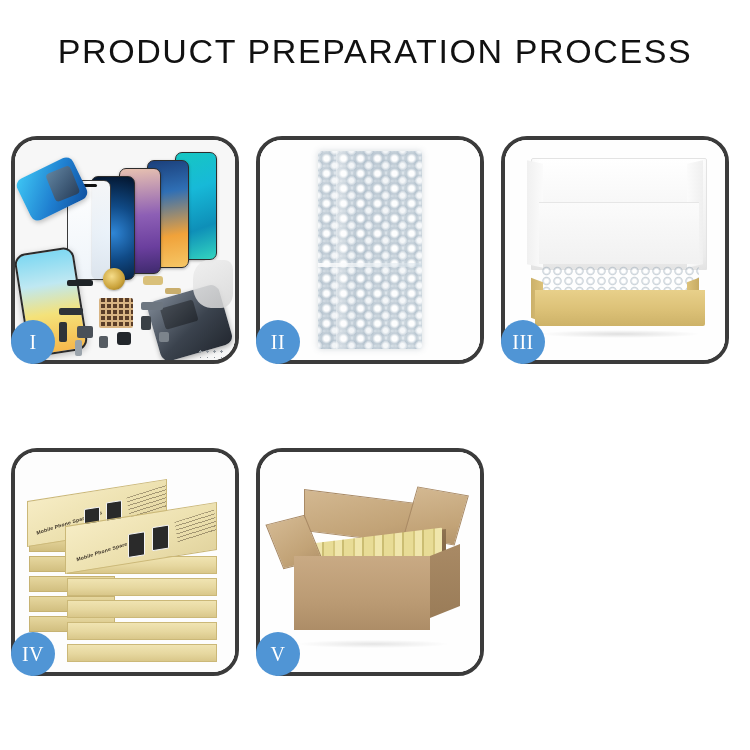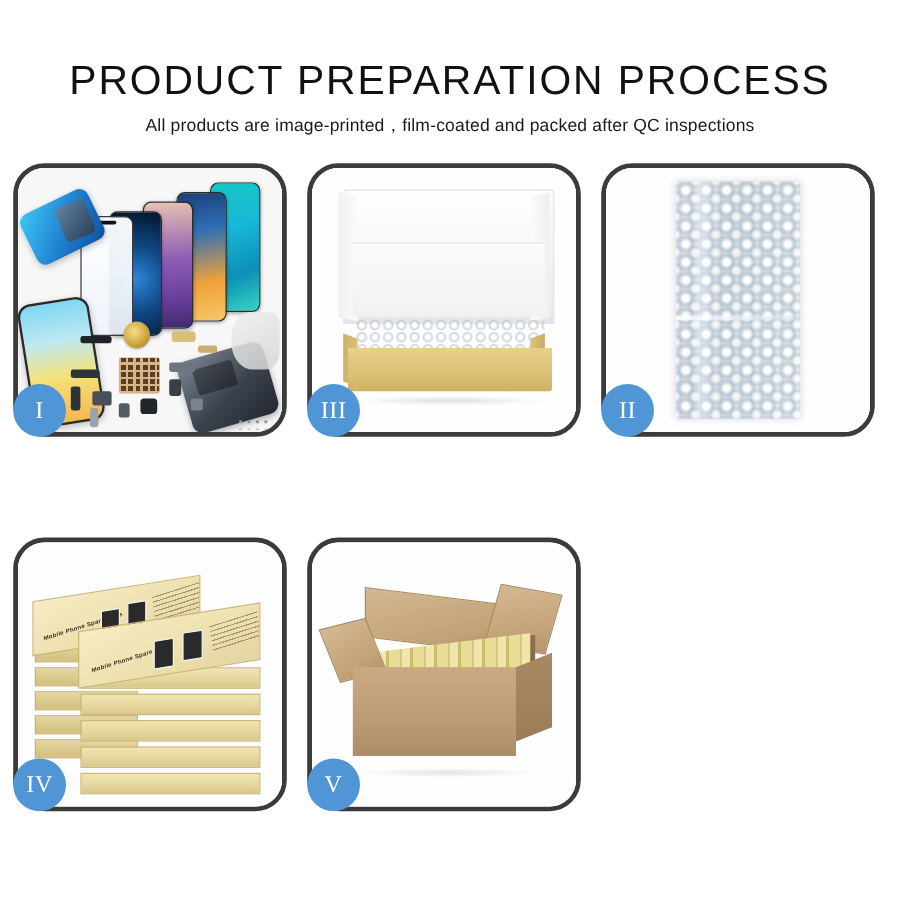--- a/index.html
+++ b/index.html
@@ -18,21 +18,21 @@
     width: 750px;
     height: 750px;
     background: #ffffff;
   }
 
   
   .header {
     position: absolute;
     top: 0; left: 0;
     width: 750px;
-    padding-top: 50px;
+    padding-top: 34px;
     text-align: center;
   }
   .title {
     font-family: "Liberation Sans", sans-serif;
     font-size: 34px;
     font-weight: 400;
     letter-spacing: 1.6px;
     color: #111111;
     line-height: 1.05;
     white-space: nowrap;
@@ -444,21 +444,20 @@
     background: radial-gradient(ellipse at center, rgba(0,0,0,.1), transparent 72%);
   }
 </style>
 </head>
 <body>
 
 <div class="page">
 
   <div class="header">
     <div class="title">PRODUCT PREPARATION PROCESS</div>
-    <div class="subtitle">All products are image-printed，film-coated and packed after QC inspections</div>
   </div>
 
   <div class="grid">
 
     <div class="panel">
       <div class="panel-inner">
         <div class="scene-parts">
           <div class="phone-fan">
             <div class="fan-phone fp1"></div>
             <div class="fan-phone fp2"></div>
@@ -487,45 +486,45 @@
           <div class="part p12"></div>
           <div class="screws"></div>
           <div class="hand"></div>
         </div>
       </div>
       <div class="badge">I</div>
     </div>
 
     <div class="panel">
       <div class="panel-inner">
+        <div class="scene-bubble">
+          <div class="bubble-pouch">
+            <div class="pouch-seam"></div>
+            <div class="pouch-sheen"></div>
+          </div>
+        </div>
+      </div>
+      <div class="badge">II</div>
+    </div>
+
+    <div class="panel">
+      <div class="panel-inner">
         <div class="scene-openbox">
           <div class="ob-lid"></div>
           <div class="ob-lid-left"></div>
           <div class="ob-lid-right"></div>
           <div class="ob-foam"></div>
           <div class="ob-bubble"></div>
           <div class="ob-front-left"></div>
           <div class="ob-front-right"></div>
           <div class="ob-front"></div>
           <div class="ob-shadow"></div>
         </div>
       </div>
       <div class="badge">III</div>
-    </div>
-
-    <div class="panel">
-      <div class="panel-inner">
-        <div class="scene-bubble">
-          <div class="bubble-pouch">
-            <div class="pouch-seam"></div>
-            <div class="pouch-sheen"></div>
-          </div>
-        </div>
-      </div>
-      <div class="badge">II</div>
     </div>
 
     <div class="panel">
       <div class="panel-inner">
         <div class="scene-stack">
 
           <div class="sb-side" style="left:14px; top:84px; width:86px; height:16px;"></div>
           <div class="sb-side" style="left:14px; top:104px; width:86px; height:16px;"></div>
           <div class="sb-side" style="left:14px; top:124px; width:86px; height:16px;"></div>
           <div class="sb-side" style="left:14px; top:144px; width:86px; height:16px;"></div>

